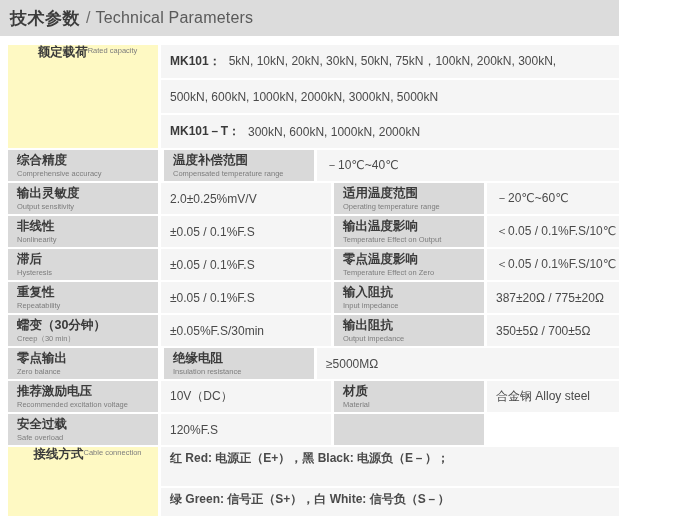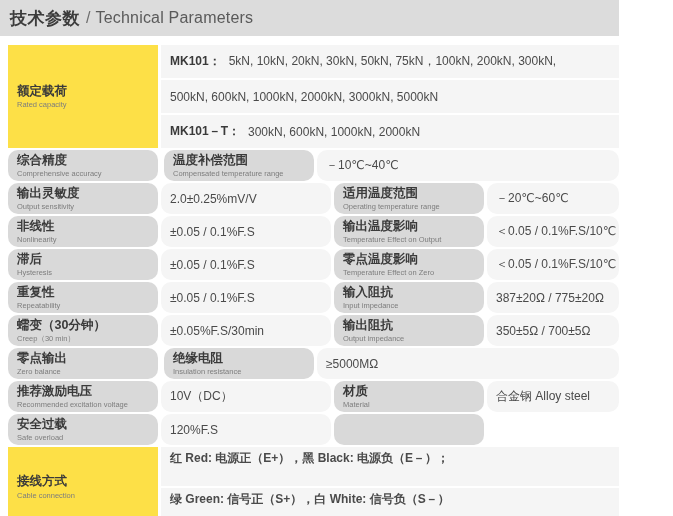--- a/index.html
+++ b/index.html
@@ -55,21 +55,20 @@
 
   .row {
     display: flex;
     margin-bottom: 2px;
   }
 
   .cell {
     box-sizing: border-box;
     display: flex;
     align-items: center;
-    border-radius: 10px;
   }
 
   .label-cell {
     background: #d9d9d9;
     width: 150px;
     flex: 0 0 150px;
     padding: 3px 0 3px 9px;
     flex-direction: column;
     align-items: flex-start;
     justify-content: center;
@@ -107,25 +106,25 @@
   .gap {
     flex: 0 0 3px;
   }
 
   
   .span-row {
     display: flex;
     margin-bottom: 2px;
   }
   .span-label {
-    background: #fde047;
+    background: #fef9c3;
     width: 150px;
     flex: 0 0 150px;
     display: flex;
-    flex-direction: column;
+    flex-direction: row;
     justify-content: center;
     align-items: flex-start;
     padding-left: 9px;
     box-sizing: border-box;
   }
   .span-stack {
     flex: 1 1 auto;
     display: flex;
     flex-direction: column;
   }

